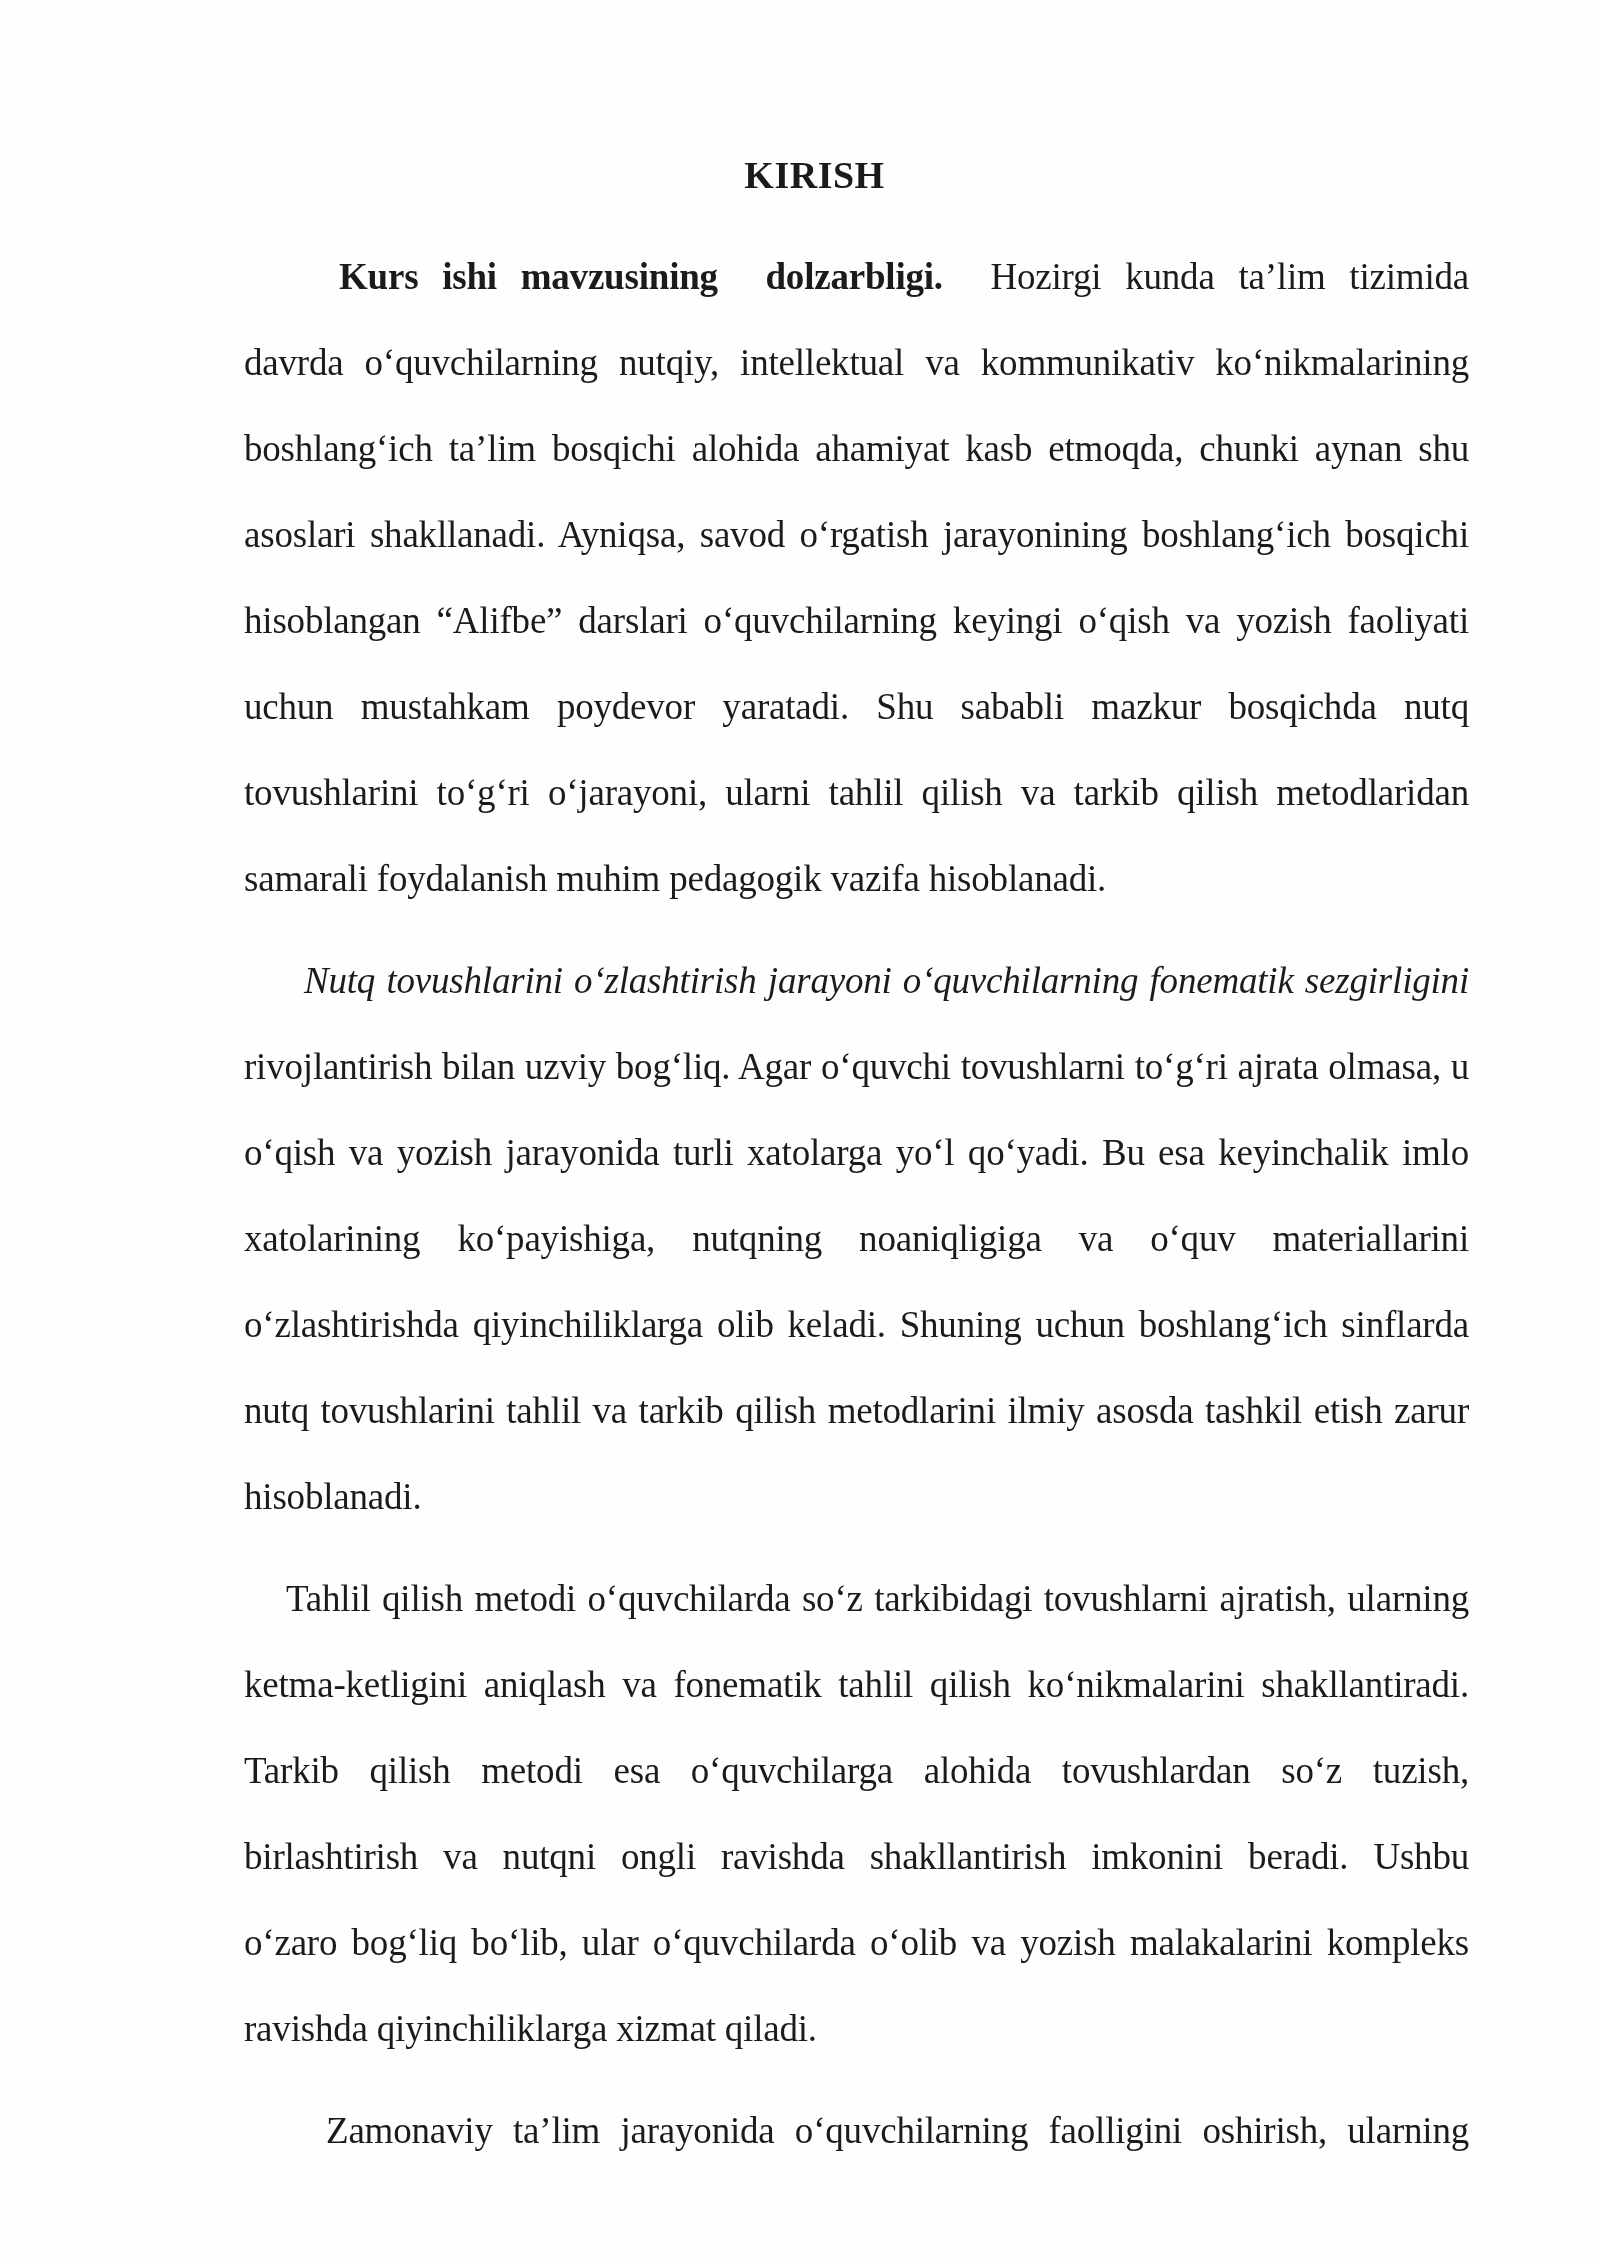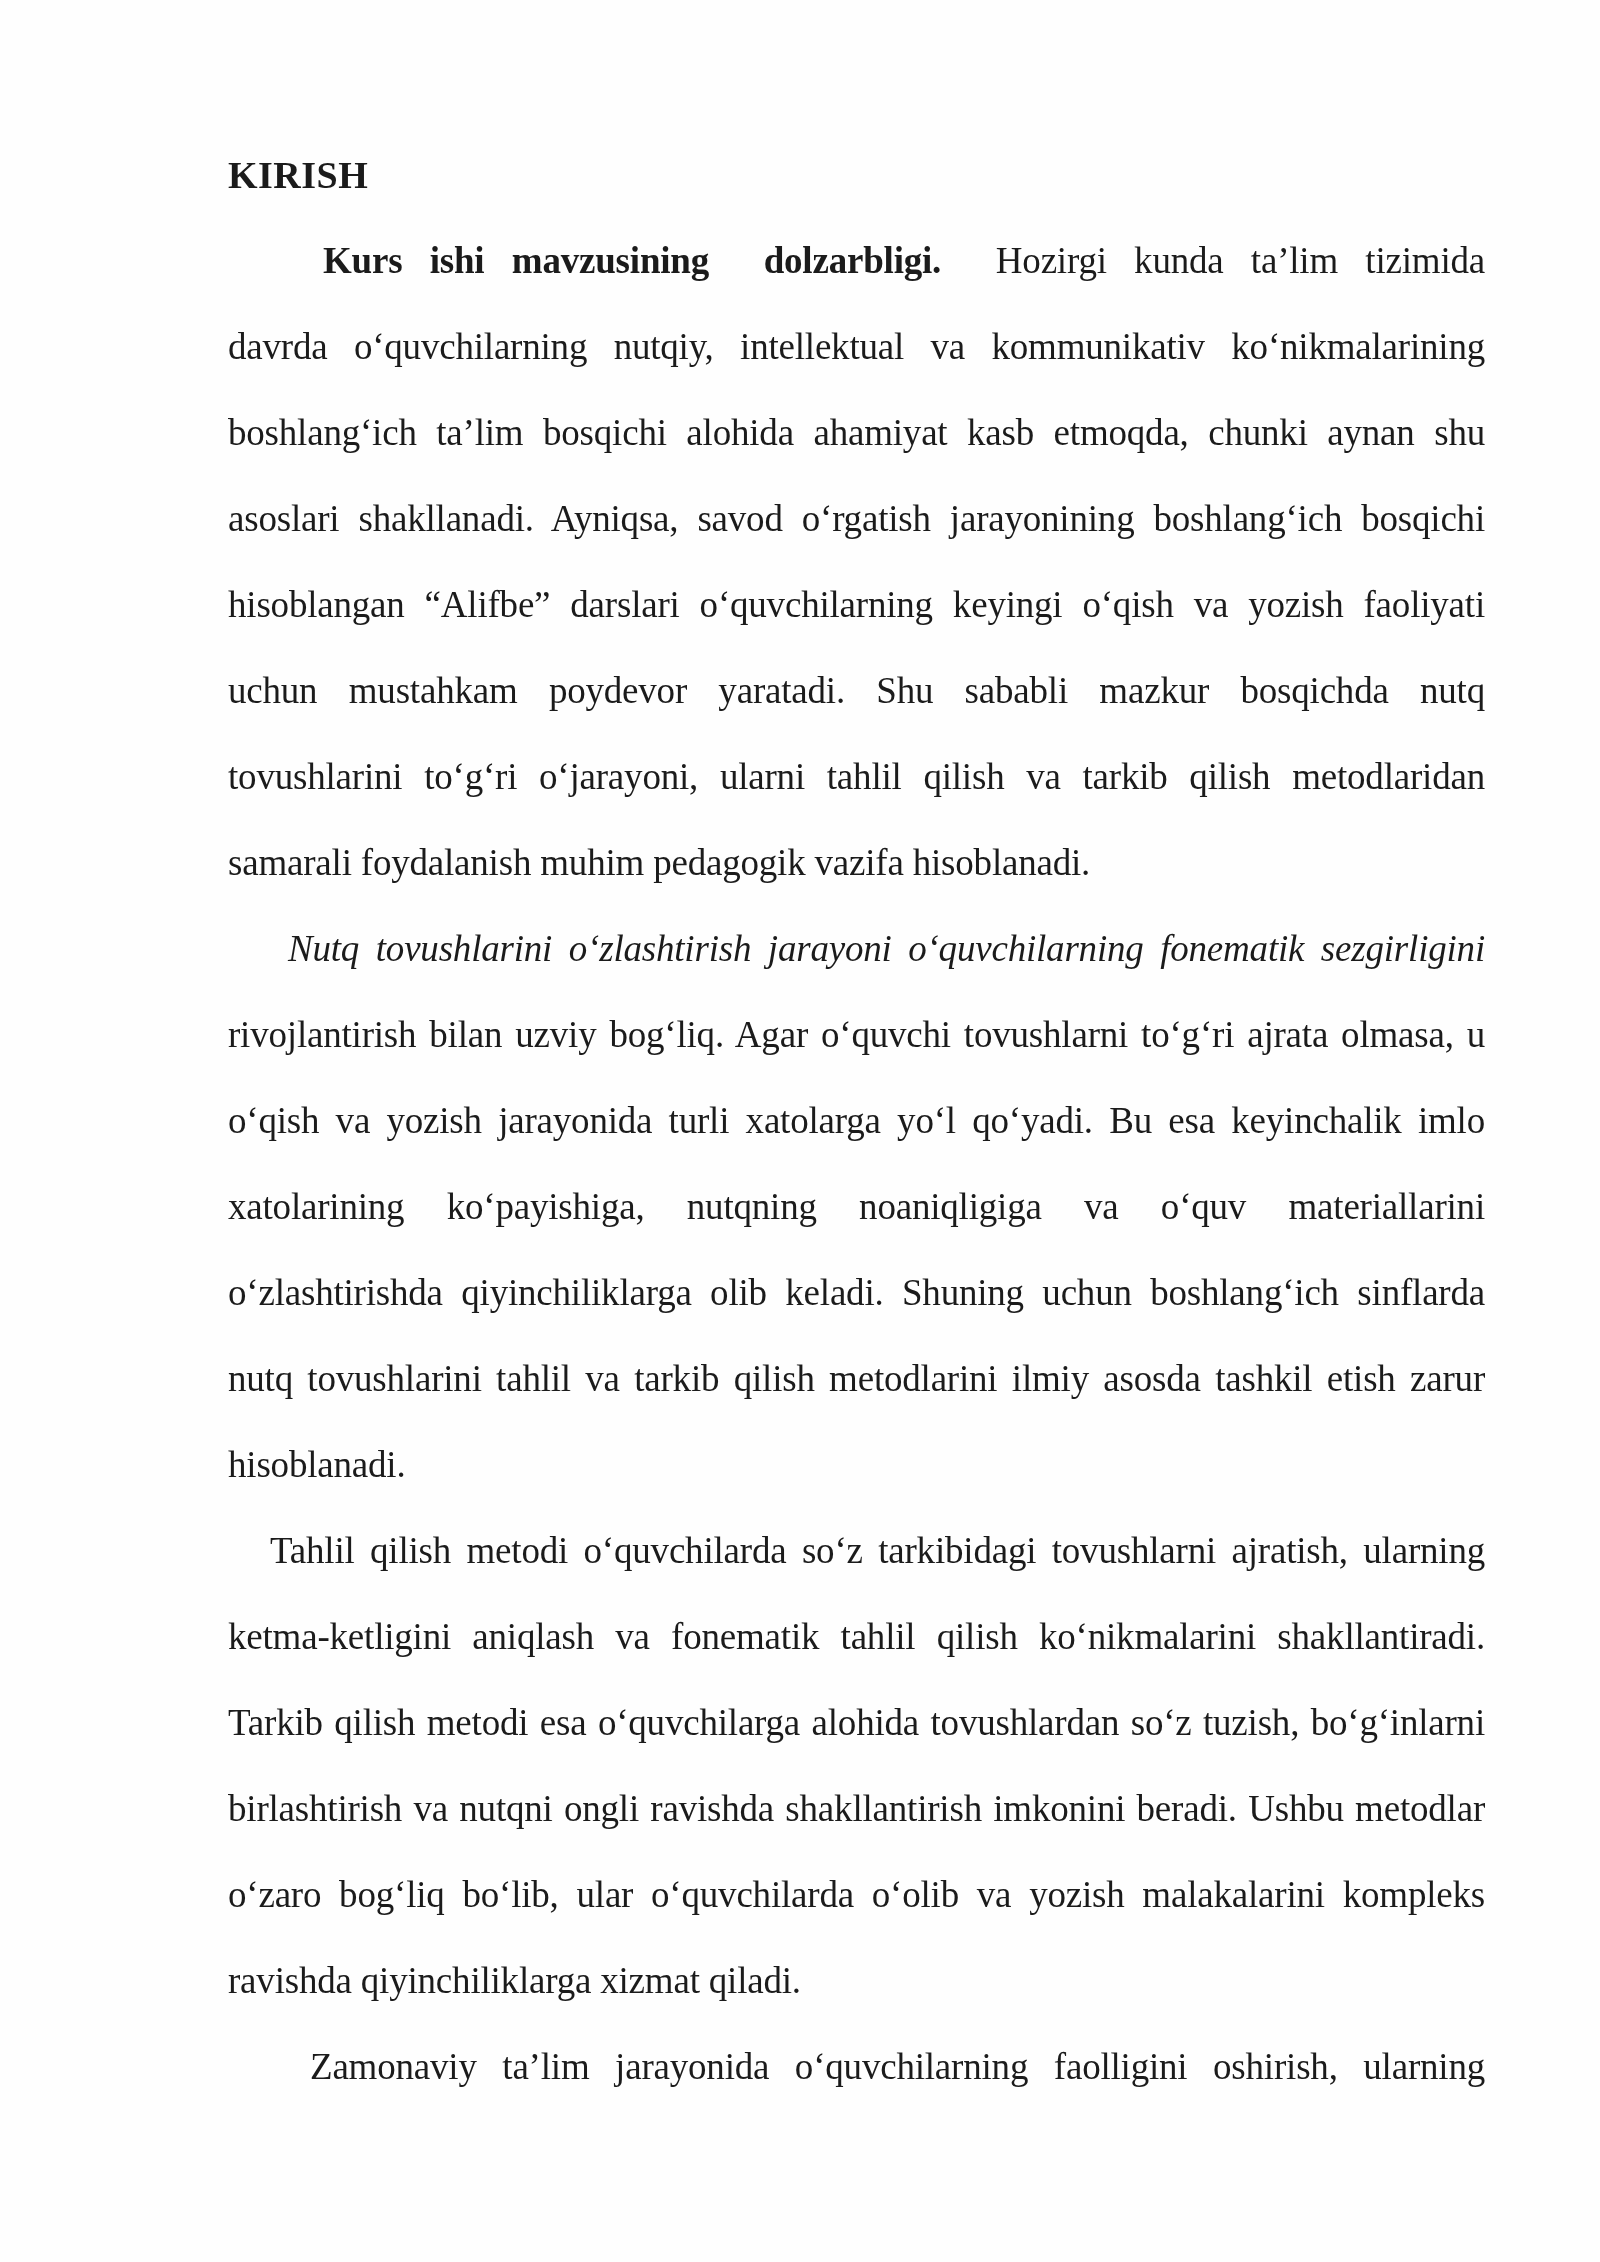--- a/index.html
+++ b/index.html
@@ -12,25 +12,26 @@
     padding: 132px 115px 0 228px;
     font-family: "Liberation Serif", "DejaVu Serif", serif;
     font-size: 37px;
     line-height: 86px;
     color: #1b1b1b;
     overflow: hidden;
   }
   .title-line {
     font-weight: bold;
     font-size: 38px;
+    text-align: center;
     padding-right: 84px;
     letter-spacing: 0.5px;
     white-space: nowrap;
   }
-  .para { margin: 0; padding: 0; }
+  .para { margin: 16px; padding: 0; }
   .line {
     text-align: justify;
     text-align-last: justify;
     letter-spacing: -0.2px;
     height: 86px;
     overflow: hidden;
   }
   .line.last { text-align-last: left; }
   .bold { font-weight: bold; }
   .p1 .line.first { text-indent: 95px; }

